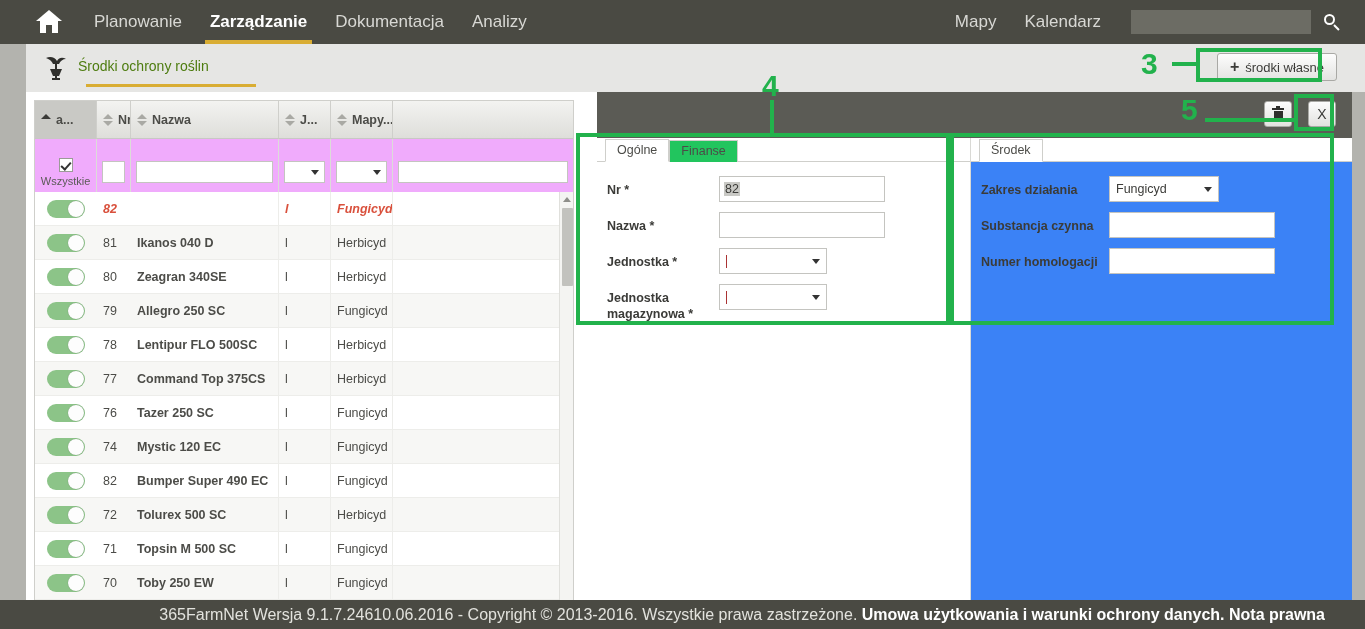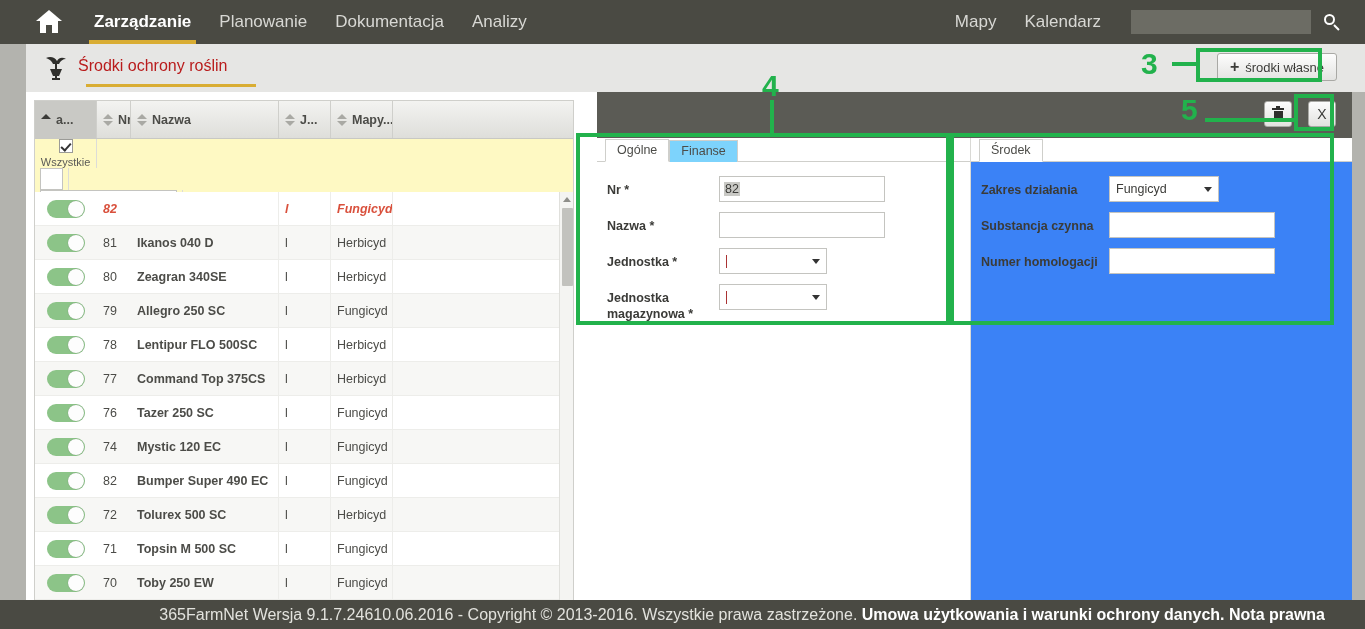--- a/index.html
+++ b/index.html
@@ -82,21 +82,21 @@
     background: #e6e6e4;
   }
   .page-title-wrap {
     position: absolute; left: 18px; top: 10px;
     display: flex; align-items: center;
   }
   .leaf-icon {
     width: 24px; height: 26px; margin-right: 10px; position: relative;
   }
   .page-title {
-    font-size: 16px; color: #b91c1c; position: relative; padding-bottom: 3px;
+    font-size: 14px; color: #4d7c0f; position: relative; padding-bottom: 3px;
   }
   .title-underline {
     position: absolute; left: 60px; top: 40px; width: 170px; height: 3px;
     background: #d9ad33;
   }
   .btn-own {
     position: absolute; right: 28px; top: 9px;
     height: 28px; min-width: 120px;
     background: linear-gradient(#fdfdfd, #e3e3e1);
     border: 1px solid #a9a9a5; border-radius: 3px;
@@ -155,21 +155,21 @@
   .sorticon .up, .sorticon .dn {
     position: absolute; left: 0; width: 0; height: 0;
     border-left: 5px solid transparent; border-right: 5px solid transparent;
   }
   .sorticon .up { top: 0; border-bottom: 5px solid #a9a9a4; }
   .sorticon .dn { bottom: 0; border-top: 5px solid #a9a9a4; }
   .sorticon.asc .up { border-bottom-color: #3b3b38; }
 
   .filter-row {
     display: flex; height: 67px;
-    background: #fef9c3; border-bottom: 1px solid #d6d6d2; flex-direction: column;
+    background: #f0abfc; border-bottom: 1px solid #d6d6d2;
   }
   .fcell {
     border-right: 1px solid #dcdcd8;
     display: flex; align-items: center; justify-content: center;
     flex-direction: column; padding: 0 5px;
   }
   .fcell.c-active { width: 62px; }
   .fcell.c-nr { width: 34px; }
   .fcell.c-name { width: 148px; }
   .fcell.c-unit { width: 52px; }
@@ -293,21 +293,21 @@
     background: #ffffff;
   }
   .tab {
     font-size: 12.5px; color: #4c4c48; padding: 3px 11px 4px 11px;
     cursor: pointer; position: relative; top: 1px;
   }
   .tab.active {
     background: #ffffff; border: 1px solid #cfcfcb; border-bottom: 1px solid #ffffff;
   }
   .tab.inactive {
-    background: #7dd3fc; border: 1px solid #cfcfcb; border-bottom: none;
+    background: #22c55e; border: 1px solid #cfcfcb; border-bottom: none;
   }
   .form {
     padding: 14px 10px 10px 10px;
   }
   .frow { display: flex; align-items: flex-start; margin-bottom: 10px; }
   .flabel {
     width: 112px; font-size: 12.5px; font-weight: bold; color: #3b3b38;
     padding-top: 6px; line-height: 16px;
   }
   .flabel.wide { width: 128px; }
@@ -361,25 +361,25 @@
 
 <div id="app">
 
   <div class="topnav">
     <div class="home-icon">
       <div class="roof"></div>
         <div class="body"></div>
         <div class="door"></div>
     </div>
     <div class="nav-items">
+      <div class="nav-item">
+          <span>Planowanie</span>
+        </div>
       <div class="nav-item active">
           <span>Zarządzanie</span>
-        </div>
-      <div class="nav-item">
-          <span>Planowanie</span>
         </div>
       <div class="nav-item">
           <span>Dokumentacja</span>
         </div>
       <div class="nav-item">
           <span>Analizy</span>
         </div>
     </div>
     <div class="nav-right">
       <div class="nav-item">

